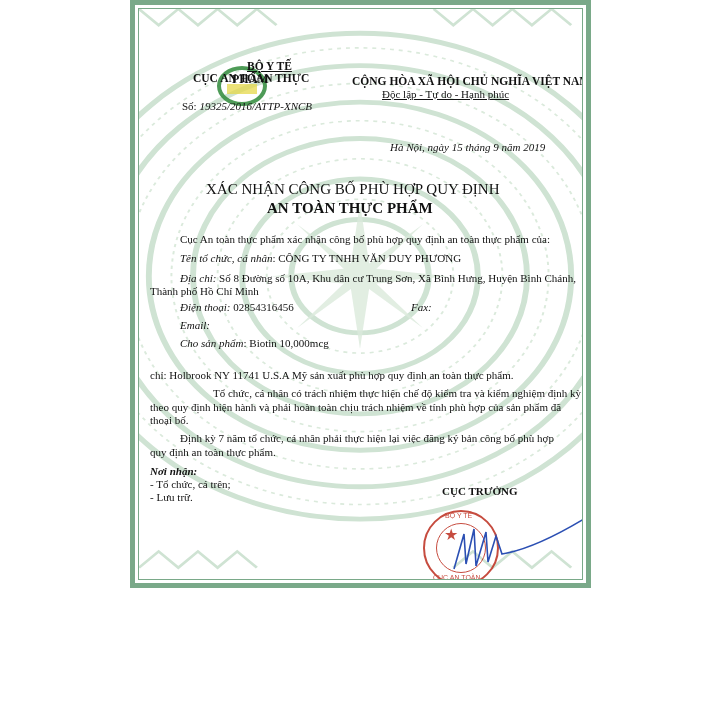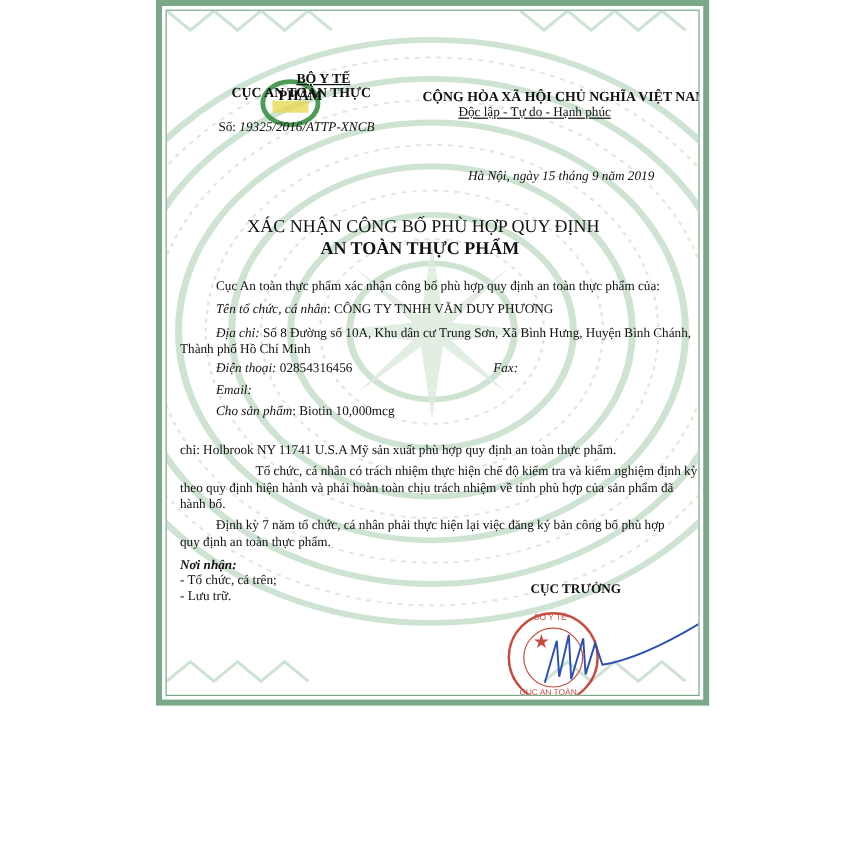--- a/index.html
+++ b/index.html
@@ -130,21 +130,21 @@
       </div>
 
       <div class="abs p" style="left:41px; top:327px;">
         <span class="lbl">Cho sản phẩm</span><span>: Biotin 10,000mcg</span>
       </div>
 
       <div class="abs p" style="left:11px; top:359px;">chỉ: Holbrook NY 11741 U.S.A Mỹ sản xuất phù hợp quy định an toàn thực phẩm.</div>
 
       <div class="abs p" style="left:41px; top:377px;margin-left:33px;">Tổ chức, cá nhân có trách nhiệm thực hiện chế độ kiểm tra và kiểm nghiệm định kỳ</div>
       <div class="abs p" style="left:11px; top:391px;">theo quy định hiện hành và phải hoàn toàn chịu trách nhiệm về tính phù hợp của sản phẩm đã</div>
-      <div class="abs p" style="left:11px; top:404px;">hành bố.</div>
+      <div class="abs p" style="left:11px; top:404px;">thoại bố.</div>
 
       <div class="abs p" style="left:41px; top:422px;">Định kỳ 7 năm tổ chức, cá nhân phải thực hiện lại việc đăng ký bản công bố phù hợp</div>
       <div class="abs p" style="left:11px; top:436px;">quy định an toàn thực phẩm.</div>
 
       <div class="abs p" style="left:11px; top:455px; font-weight:bold; font-style:italic;">Nơi nhận:</div>
       <div class="abs p" style="left:11px; top:468px;">- Tổ chức, cá trên;</div>
       <div class="abs p" style="left:11px; top:481px;">- Lưu trữ.</div>
 
       <div class="abs sig-title">CỤC TRƯỞNG</div>
 

